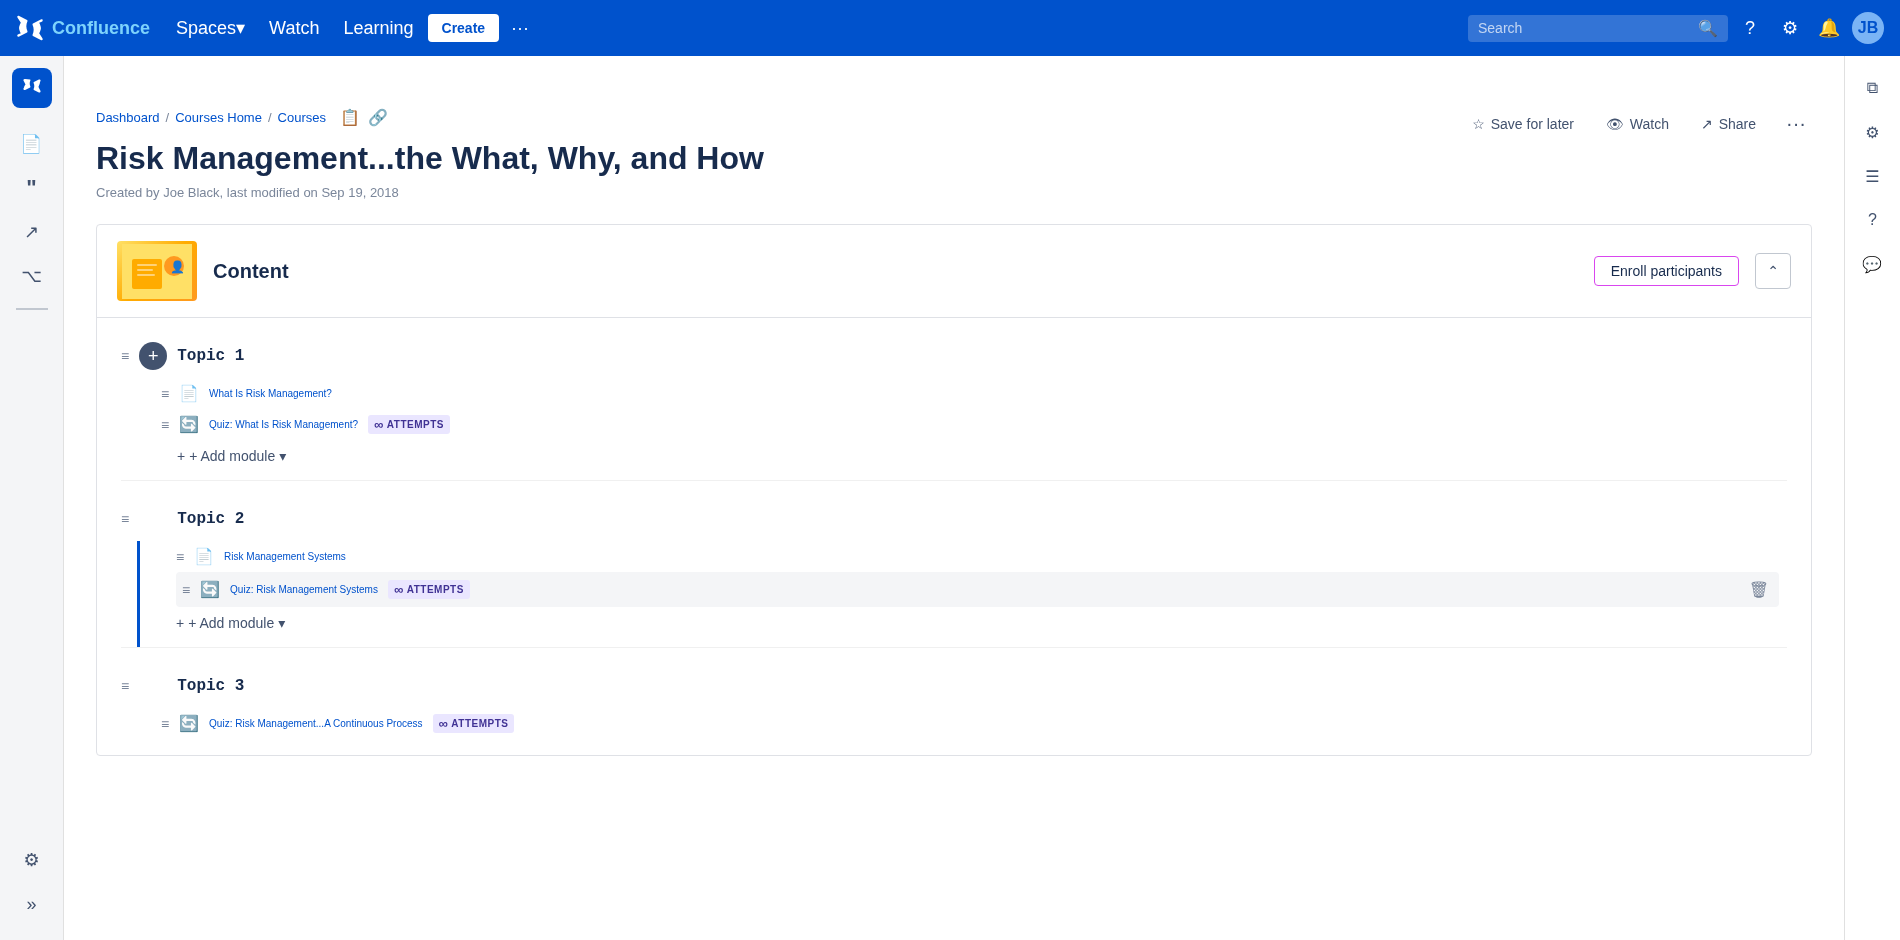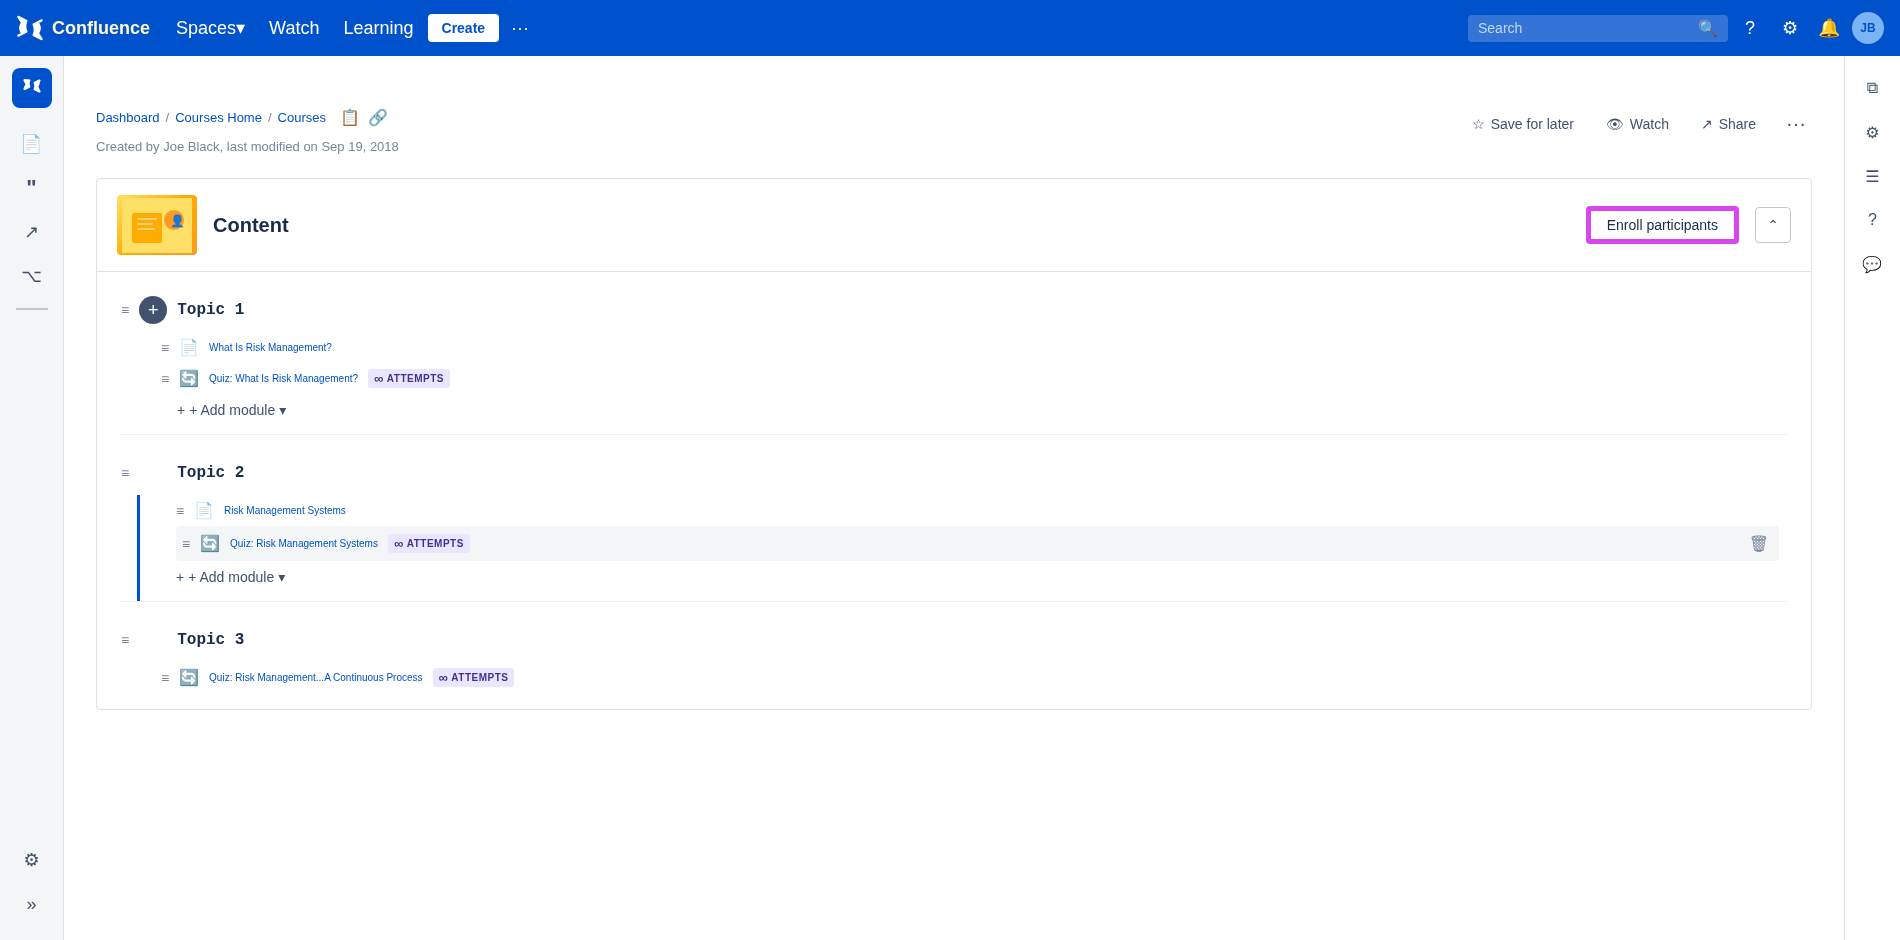--- a/index.html
+++ b/index.html
@@ -12,21 +12,21 @@
       display: flex;
       align-items: center;
       padding: 0 16px;
       gap: 4px;
       position: fixed;
       top: 0; left: 0; right: 0;
       z-index: 100;
     }
     .topnav-logo {
       display: flex; align-items: center; gap: 8px;
-      color: #fef9c3; font-weight: 700; font-size: 18px;
+      color: #7dd3fc; font-weight: 700; font-size: 18px;
       margin-right: 12px; text-decoration: none;
     }
     .topnav-logo svg { width: 28px; height: 28px; }
     .topnav-btn {
       background: none; border: none; color: #fff;
       font-size: 18px; padding: 6px 10px; border-radius: 4px;
       cursor: pointer; display: flex; align-items: center; 
     }
     .topnav-create {
       background: #fff; color: #0052cc;
@@ -174,21 +174,21 @@
       width: 80px; height: 60px;
       background: linear-gradient(135deg, #ffe066 0%, #ffab00 50%, #ff991f 100%);
       border-radius: 4px; overflow: hidden;
       display: flex; align-items: center; justify-content: center;
       flex-shrink: 0;
     }
     .content-card-title {
       font-size: 20px; font-weight: 600; color: #172b4d;
     }
     .enroll-btn {
-      background: #fff; border: 5px solid #d946ef;
+      background: #fff; border: 1px solid #d946ef;
       color: #172b4d; font-size: 14px; font-weight: 500;
       padding: 6px 16px; border-radius: 4px; cursor: pointer;
       margin-left: auto;
     }
     .collapse-btn {
       background: #fff; border: 1px solid #c1c7d0;
       width: 36px; height: 36px; border-radius: 4px;
       display: flex; align-items: center; justify-content: center;
       cursor: pointer; font-size: 14px; color: #42526e;
     }
@@ -302,21 +302,21 @@
   <button class="topnav-icon-btn" title="Help">
     <span>?</span>
   </button>
   <button class="topnav-icon-btn" title="Settings">
     <span>⚙</span>
   </button>
   <button class="topnav-icon-btn" title="Notifications">
     <span>🔔</span>
   </button>
   <div class="topnav-avatar">
-    <span style="font-size:12px;">JB</span>
+    <span style="font-size:16px;">JB</span>
   </div>
 </nav>
 
 <aside class="left-sidebar">
   <div class="sidebar-icon sidebar-logo-icon">
     <svg width="20" height="20" viewBox="0 0 20 20" fill="none">
       <path d="M2 9.5c-.4.6-.8 1.4-.4 2 .3.5.9.6 1.5.4l5-2.5c.3-.1.4-.5.3-.8-.5-1-.7-2-.7-3.1 0-1.1.2-2.1.7-3.1.1-.3 0-.6-.3-.8L3.1 1c-.6-.2-1.2 0-1.5.5-.4.6 0 1.4.4 2l1.5 3S2 8 2 9.5z" fill="white"></path>
       <path d="M18 4c.4-.6.8-1.4.4-2-.3-.5-.9-.6-1.5-.4l-5 2.5c-.3.1-.4.5-.3.8.5 1 .7 2 .7 3.1 0 1.1-.2 2.1-.7 3.1-.1.3 0 .6.3.8l5 2.5c.6.2 1.2 0 1.5-.5.4-.6 0-1.4-.4-2l-1.5-3S18 5.5 18 4z" fill="white"></path>
     </svg>
   </div>
@@ -388,20 +388,21 @@
         <span>Watch</span>
       </button>
       <button class="page-action-btn">
         <span>↗</span>
         <span>Share</span>
       </button>
       <button class="page-action-more">···</button>
     </div>
   </div>
 
+  <h1 class="page-title">Risk Management...the What, Why, and How</h1>
   <p class="page-meta">Created by Joe Black, last modified on Sep 19, 2018</p>
 
   <div class="content-card">
     <div class="content-card-header">
       <div class="content-thumbnail">
 
         <svg width="70" height="55" viewBox="0 0 70 55" fill="none">
           <rect width="70" height="55" fill="#ffe066"></rect>
           <rect x="10" y="15" width="30" height="30" rx="2" fill="#ffab00"></rect>
           <rect x="15" y="20" width="20" height="2" rx="1" fill="#fff7"></rect>

